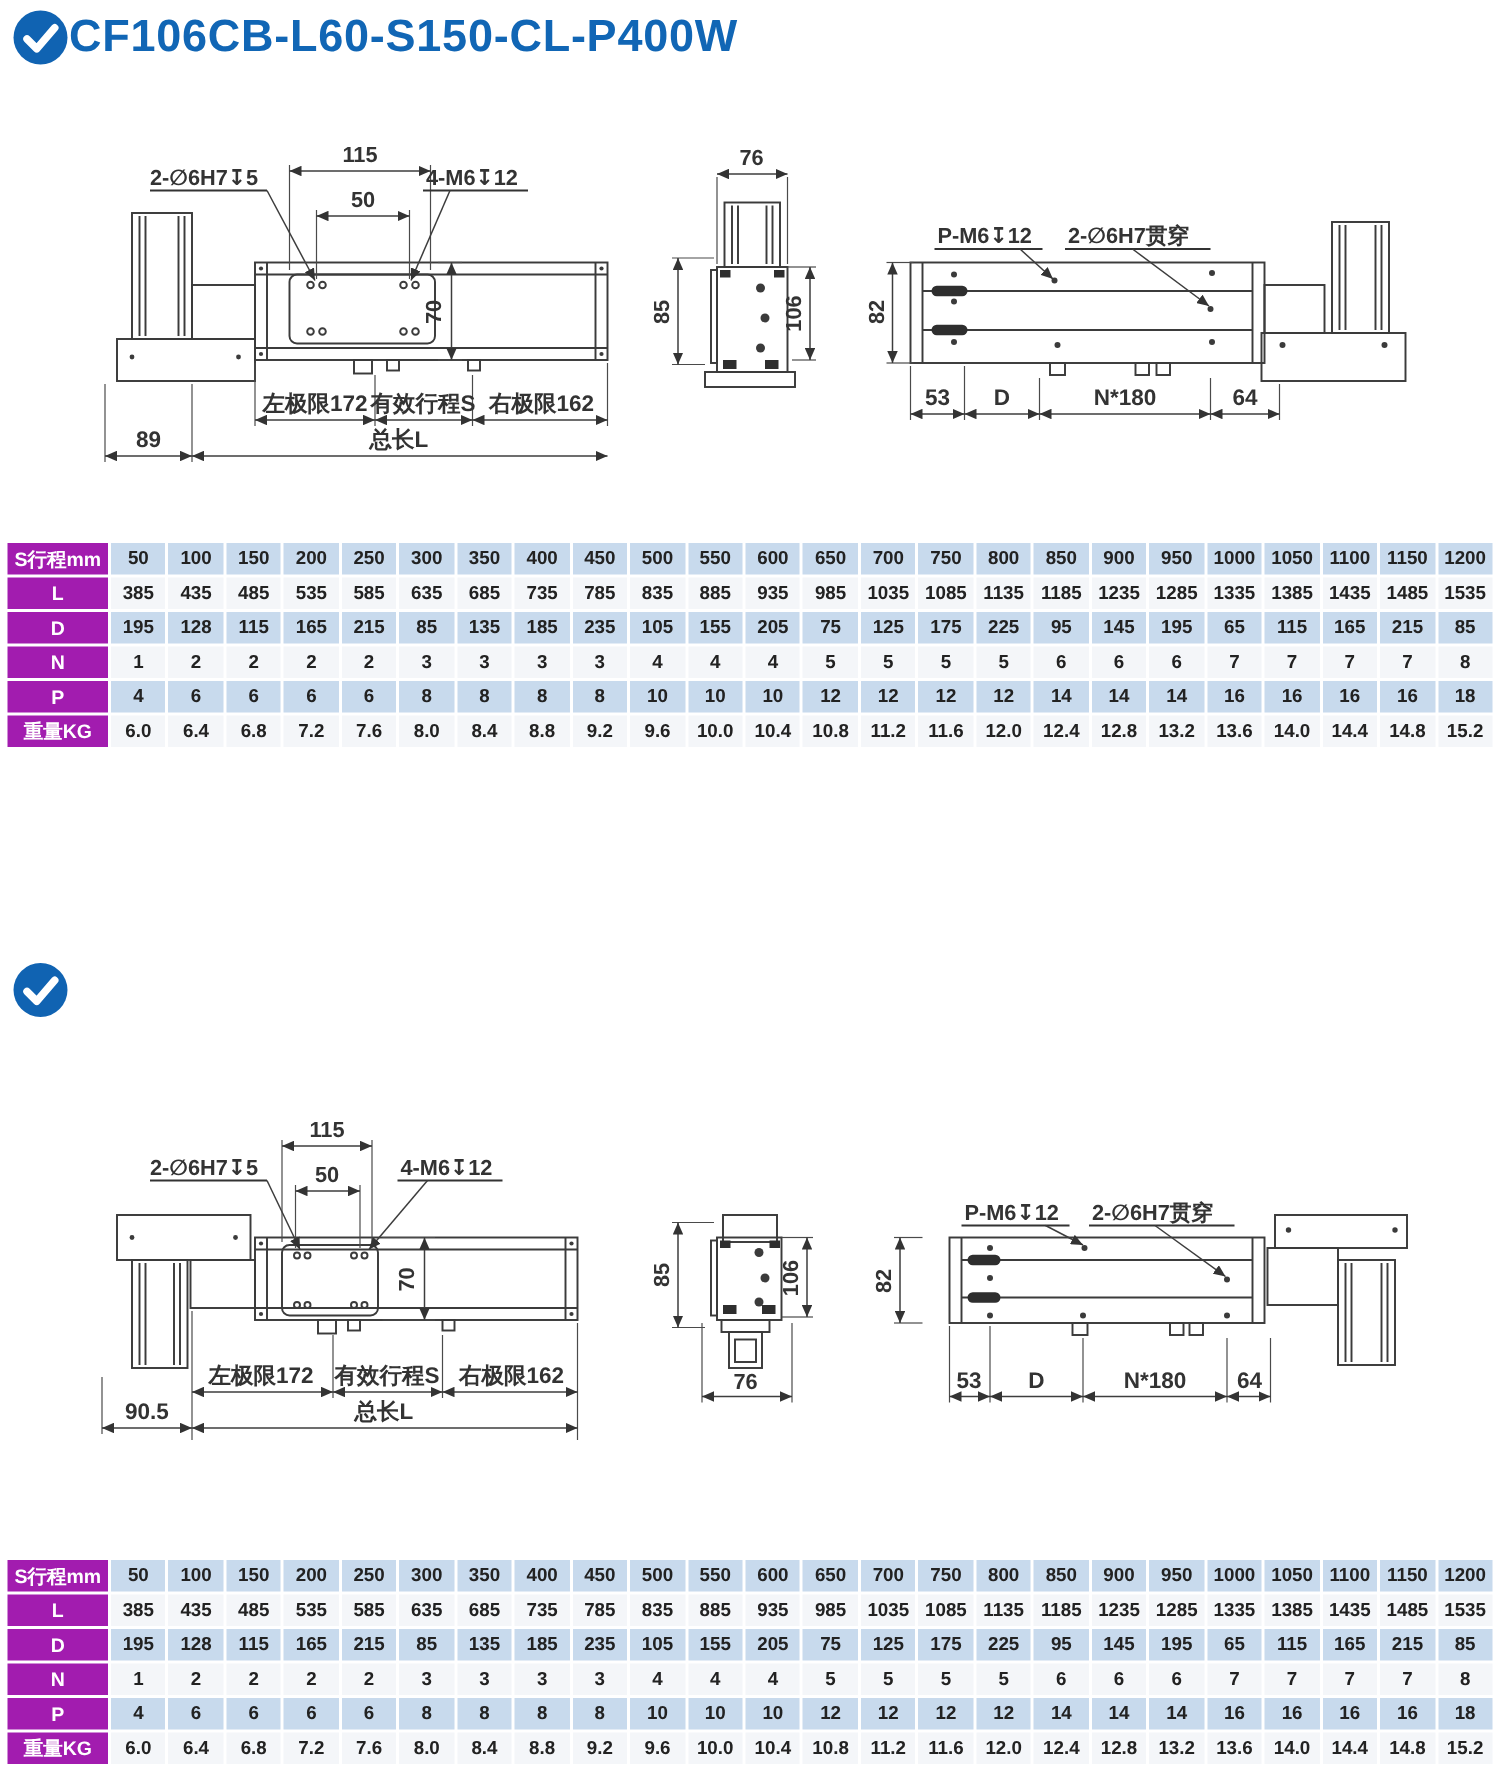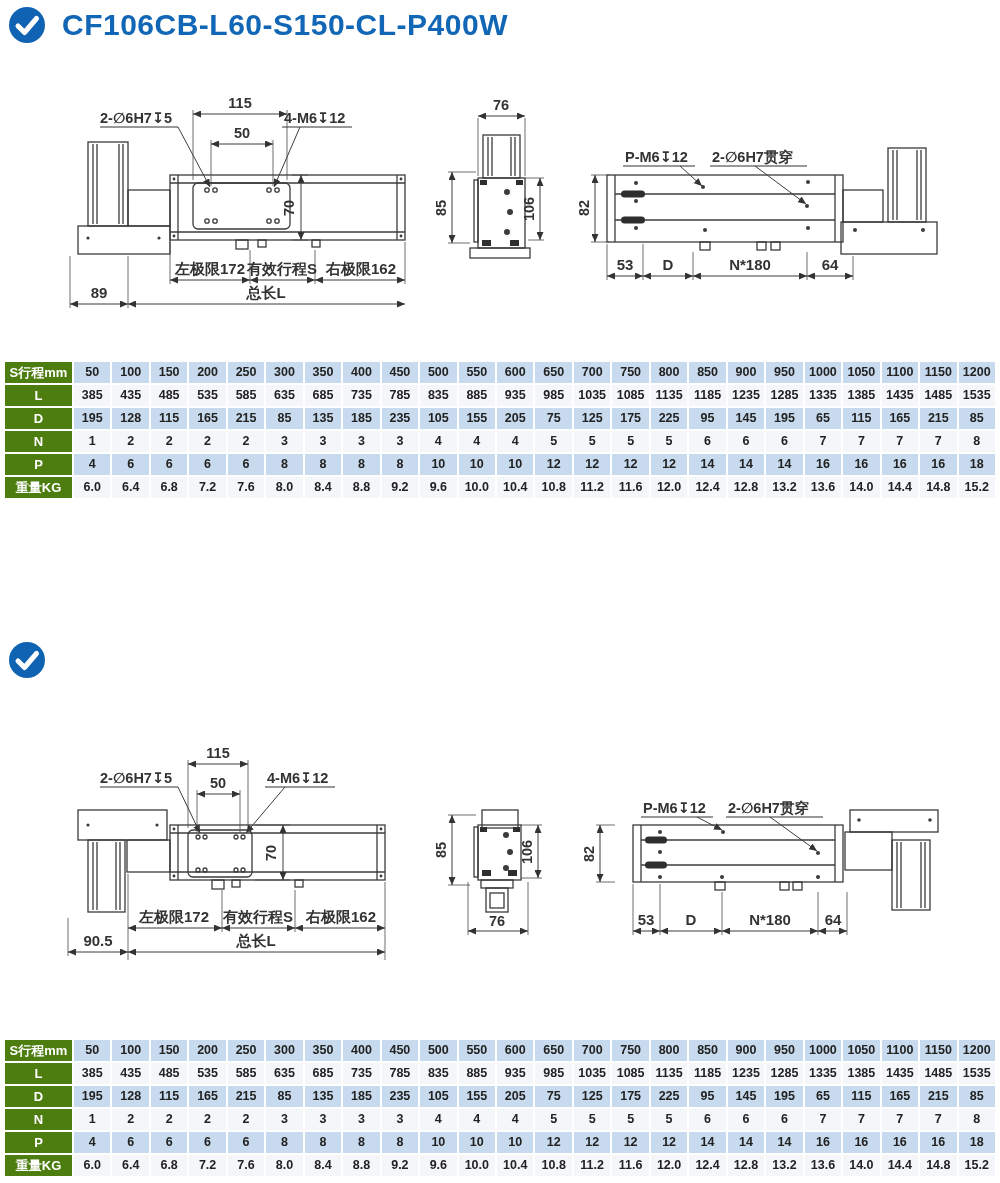--- a/index.html
+++ b/index.html
@@ -1,33 +1,33 @@
 <!DOCTYPE html>
 <html><head>
 <meta charset="utf-8">
 <style>
   html,body{margin:0;padding:0;background:#ffffff;}
   body{width:1000px;height:1183px;position:relative;font-family:"Liberation Sans","DejaVu Sans",sans-serif;}
   .section{position:absolute;left:0;width:1000px;}
   #sec1{top:0;height:635px;}
   #sec2{top:635px;height:548px;}
-  .hdr{position:absolute;left:8px;top:6px;display:flex;align-items:center;gap:16px;}
+  .hdr{position:absolute;left:8px;top:6px;display:flex;align-items:center;gap:0;}
   .title{font-size:30px;font-weight:bold;color:#1166b5;letter-spacing:0.5px;}
   .check{width:38px;height:38px;}
   svg.drw{position:absolute;overflow:visible;}
   svg .g rect, svg .g line, svg .g circle, svg .g path{fill:none;stroke:#3b3b3b;stroke-width:1.3;}
   svg .g .dot{fill:#3b3b3b;stroke:none;}
   svg .g .blk{fill:#2e2e2e;stroke:none;}
   svg .ext{stroke:#4a4a4a;stroke-width:0.8;}
   svg .dim{stroke:#3d3d3d;stroke-width:1;}
   svg .ul{stroke:#333;stroke-width:1.2;}
   svg text{font-family:"Liberation Sans","DejaVu Sans",sans-serif;font-weight:bold;fill:#333;} .t14{font-size:14.5px;} .t15{font-size:15px;}
   .spec-table{position:absolute;left:5px;width:990px;display:grid;
     grid-template-columns:67px repeat(24,1fr);grid-auto-rows:21px;gap:2px;}
-  .spec-table .th{background:#4d7c0f;color:#ffffff;font-size:13px;font-weight:bold;
+  .spec-table .th{background:#a21caf;color:#ffffff;font-size:13px;font-weight:bold;
     text-align:center;line-height:21px;}
   .spec-table .td{font-size:12.5px;font-weight:bold;color:#222;text-align:center;line-height:21px;}
   .spec-table .rb{background:#c8daed;}
   .spec-table .rl{background:#f4f6f9;}
 </style>
 </head>
 <body>
 
 <svg width="0" height="0" style="position:absolute">
   <defs>

